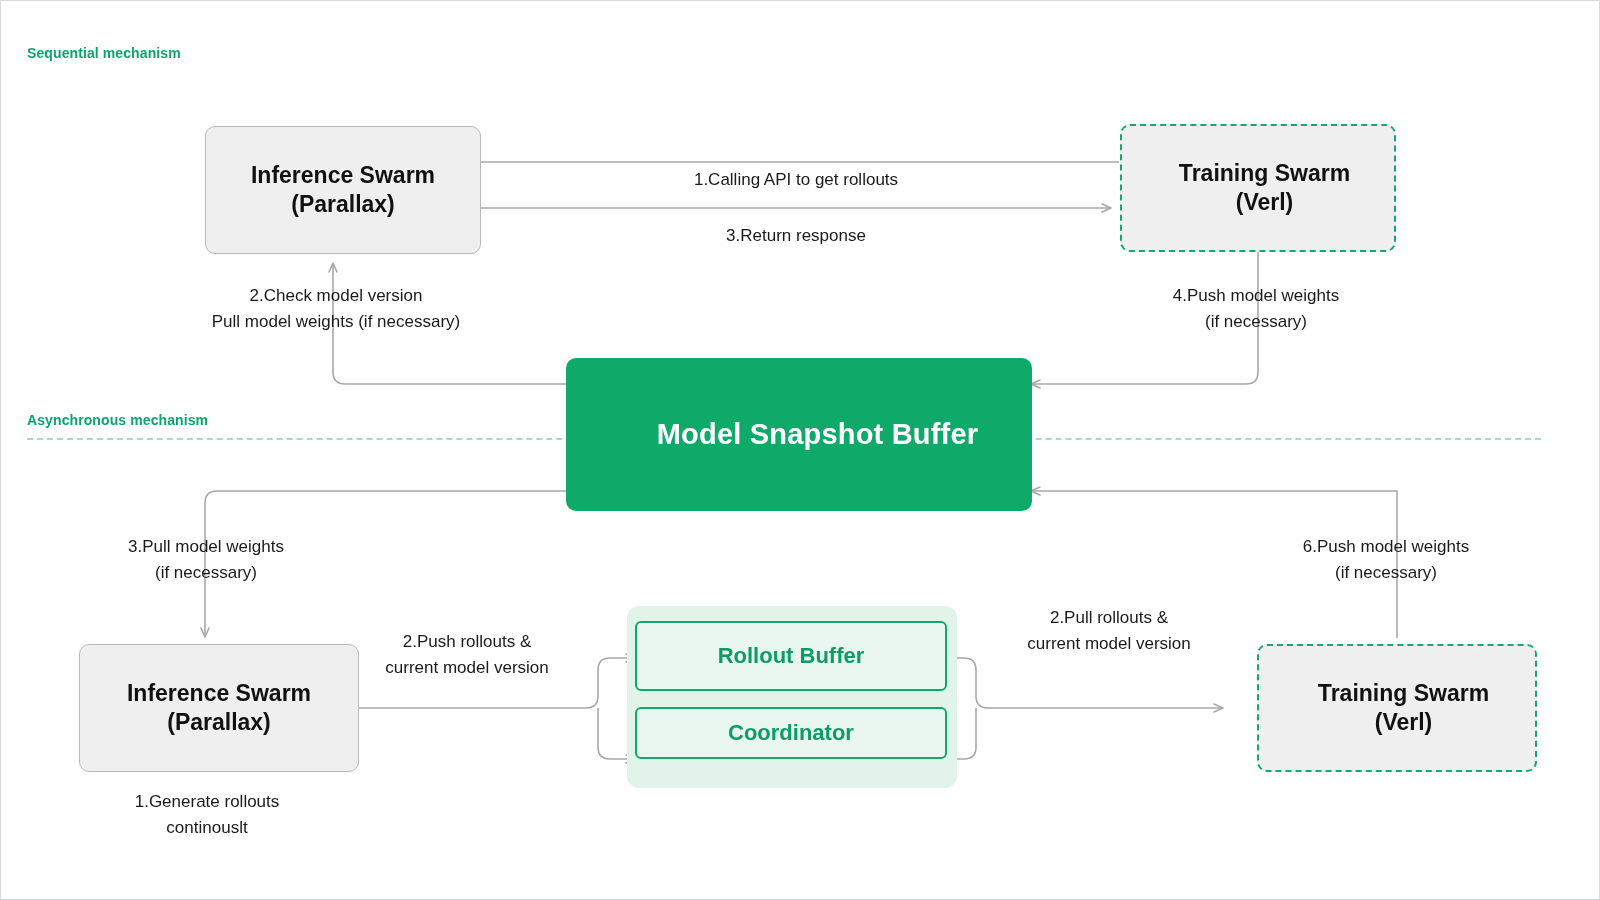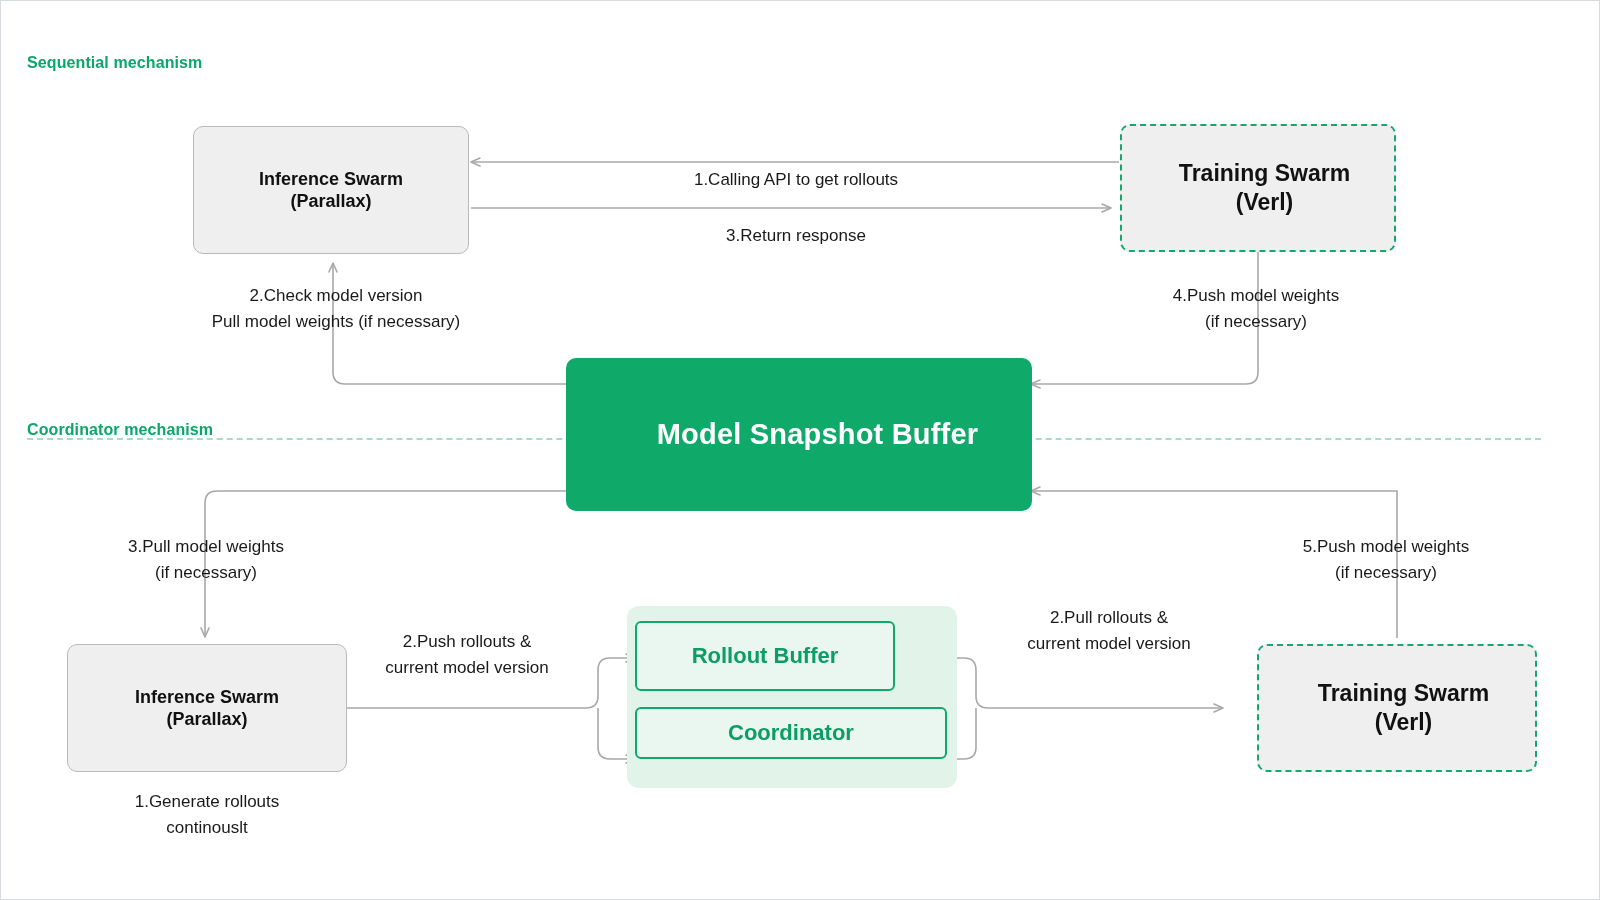--- a/index.html
+++ b/index.html
@@ -23,45 +23,45 @@
     position: absolute;
     left: 0;
     top: 0;
     width: 1600px;
     height: 900px;
     pointer-events: none;
   }
 
   .section-title {
     position: absolute;
-    font-size: 16px;
+    font-size: 14px;
     font-weight: bold;
     color: #0aa76a;
     letter-spacing: 0.1px;
     white-space: nowrap;
-    margin-top: 9px;
   }
 
   .node {
     position: absolute;
     box-sizing: border-box;
     display: flex;
     align-items: center;
     justify-content: center;
     text-align: center;
     border-radius: 10px;
   }
 
   .node-gray {
     background: #efefef;
     border: 1.5px solid #b9b9b9;
     color: #111111;
-    font-size: 18px;
+    font-size: 23px;
     font-weight: bold;
     line-height: 1.25;
+    margin-left: 12px;
   }
 
   .node-gray-dashed {
     background: #efefef;
     border: 2.5px dashed #14a86d;
     color: #111111;
     font-size: 23px;
     font-weight: bold;
     line-height: 1.25;
     padding-left: 13px;
@@ -138,21 +138,21 @@
       <path d="M345,707 L585,707 Q597,707 597,695 L597,669 Q597,657 609,657 L634,657" marker-end="url(#ah)"></path>
       <path d="M597,707 L597,746 Q597,758 609,758 L634,758" marker-end="url(#ah)"></path>
 
       <path d="M938,657 L963,657 Q975,657 975,669 L975,695 Q975,707 987,707 L1222,707" marker-end="url(#ah)"></path>
       <path d="M938,758 L963,758 Q975,758 975,746 L975,707"></path>
     </g>
   </svg>
 
   <div class="section-title" style="left:26px; top:44px;">Sequential mechanism</div>
 
-  <div class="section-title" style="left:26px; top:411px;">Coordinator mechanism</div>
+  <div class="section-title" style="left:26px; top:411px;">Asynchronous mechanism</div>
 
   <div class="divider" style="left:26px; top:437px; width:1514px;"></div>
 
   <div class="node node-gray" style="left:192px; top:125px; width:276px; height:128px;">
     <div>
       <div>Inference Swarm</div>
       <div>(Parallax)</div>
     </div>
   </div>
 
@@ -173,36 +173,36 @@
   <div class="edge-label" style="left:1100px; top:282px; width:310px;">4.Push model weights
 (if necessary)</div>
 
   <div class="node node-green" style="left:565px; top:357px; width:466px; height:153px;">
     <span>Model Snapshot Buffer</span>
   </div>
 
   <div class="edge-label" style="left:60px; top:533px; width:290px;">3.Pull model weights
 (if necessary)</div>
 
-  <div class="edge-label" style="left:1240px; top:533px; width:290px;">5.Push model weights
+  <div class="edge-label" style="left:1240px; top:533px; width:290px;">6.Push model weights
 (if necessary)</div>
 
   <div class="node node-gray" style="left:66px; top:643px; width:280px; height:128px;">
     <div>
       <div>Inference Swarm</div>
       <div>(Parallax)</div>
     </div>
   </div>
 
   <div class="edge-label" style="left:346px; top:628px; width:240px;">2.Push rollouts &amp;
 current model version</div>
 
   <div class="group-panel" style="left:626px; top:605px; width:330px; height:182px;"></div>
 
-  <div class="node node-subgreen" style="left:634px; top:620px; width:260px; height:70px;">
+  <div class="node node-subgreen" style="left:634px; top:620px; width:312px; height:70px;">
     <span>Rollout Buffer</span>
   </div>
 
   <div class="node node-subgreen" style="left:634px; top:706px; width:312px; height:52px;">
     <span>Coordinator</span>
   </div>
 
   <div class="edge-label" style="left:988px; top:604px; width:240px;">2.Pull rollouts &amp;
 current model version</div>
 

